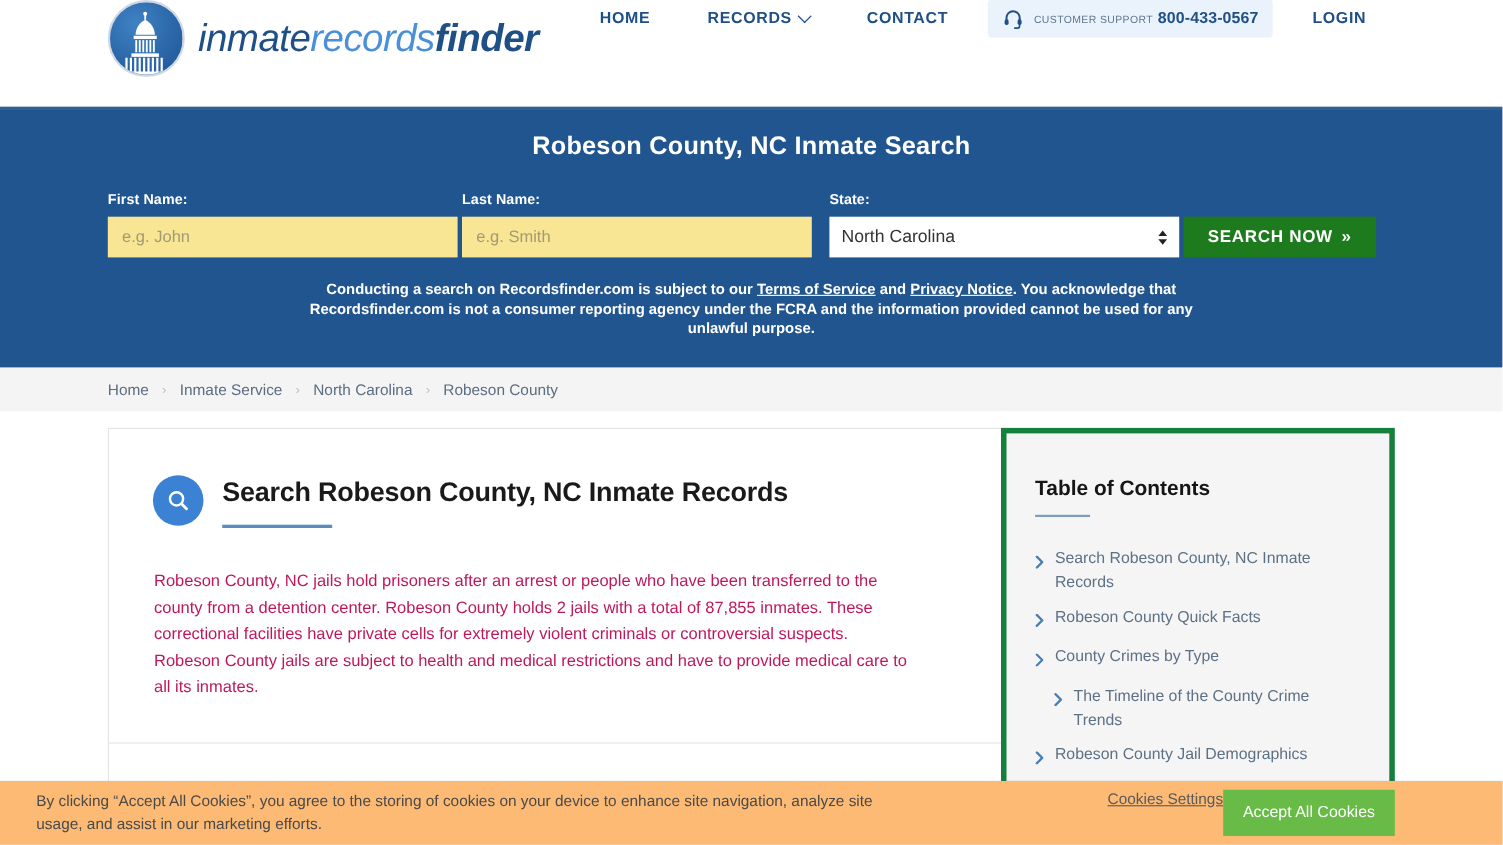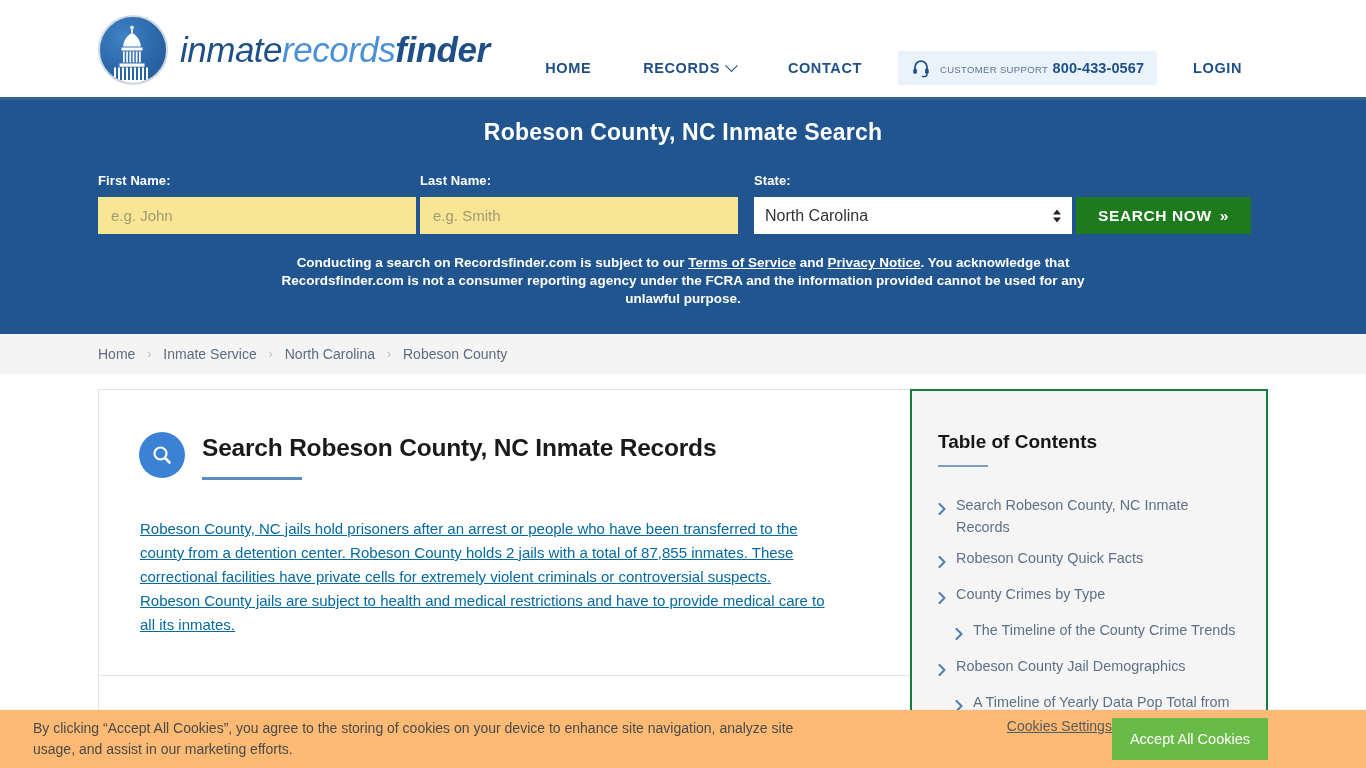--- a/index.html
+++ b/index.html
@@ -8,21 +8,21 @@
     font-family: "Liberation Sans", sans-serif;
     background: #ffffff;
     overflow: hidden;
   }
 
   
   .site-header {
     height: 97px;
     background: #ffffff;
     display: flex;
-    align-items: flex-end;
+    align-items: flex-start;
     padding: 0 98px 12px 98px;
     position: relative;
   }
   .brand { display: flex; align-items: center; gap: 12px; }
   .brand-mark {
     width: 70px; height: 70px; border-radius: 50%;
     background: radial-gradient(circle at 35% 30%, #3f82c4 0%, #2f6cad 45%, #1f5494 100%);
     border: 2px solid #cfd9e4;
     display: flex; align-items: flex-end; justify-content: center;
     overflow: hidden;
@@ -191,35 +191,34 @@
     margin-top: 1px;
   }
   .h-block { padding-top: 2px; }
   .h-title {
     font-size: 24.5px; font-weight: 700; color: #1a1a1a; letter-spacing: -0.2px;
     line-height: 30px;
   }
   .h-rule { width: 100px; height: 3px; background: #5b8cbe; margin-top: 14px; }
   .body-copy {
     padding: 37px 41px 0 41px;
-    color: #0369a1;
+    color: #be185d;
     font-size: 15px;
     line-height: 24px;
     max-width: 770px;
-    text-decoration: underline;
   }
   .card-divider {
     margin: 38px 0 0 0;
     border: none; border-top: 1px solid #e3e3e3;
   }
 
   .side-card {
     width: 358px;
     background: #f5f5f5;
-    border: 2px solid #15803d;
+    border: 5px solid #15803d;
     padding: 40px 26px 0 26px;
   }
   .toc-title { font-size: 19px; font-weight: 700; color: #161616; }
   .toc-rule { width: 50px; height: 2px; background: #7e9cc0; margin-top: 12px; }
   .toc-list { list-style: none; margin-top: 27px; }
   .toc-item {
     display: flex; gap: 10px;
     color: #5d7186;
     font-size: 14.4px;
     line-height: 22px;

